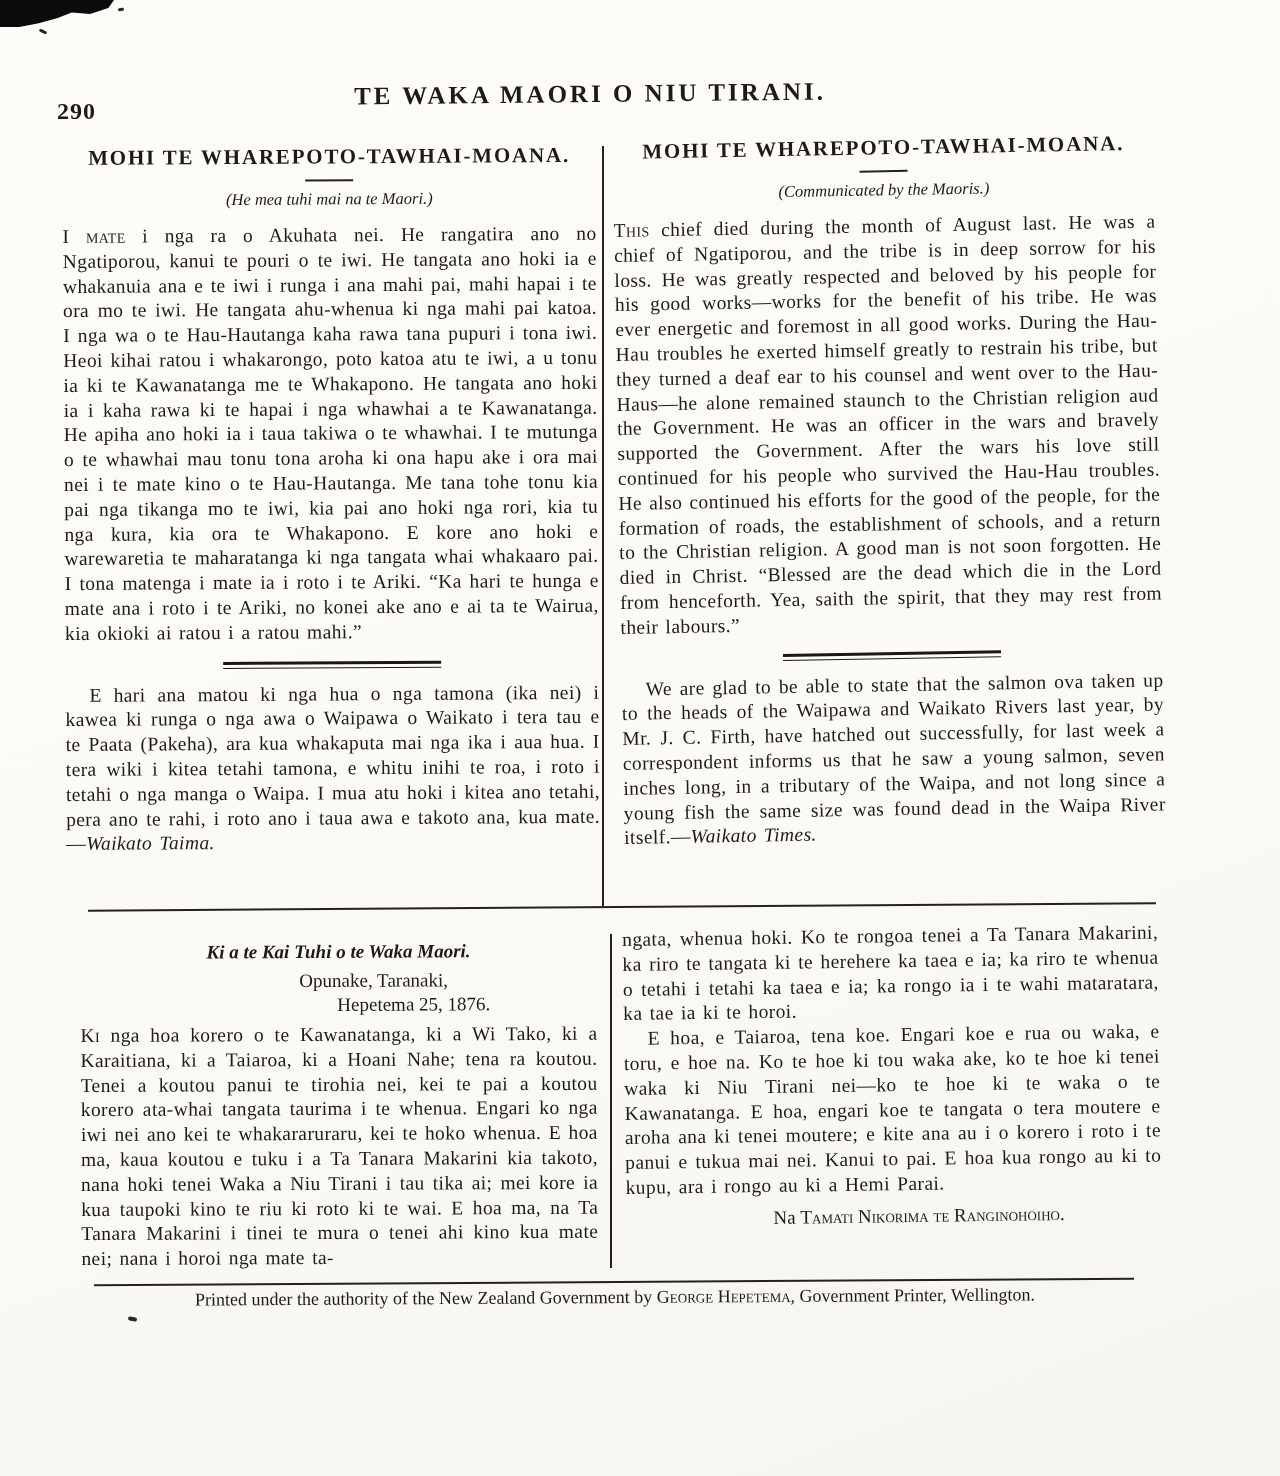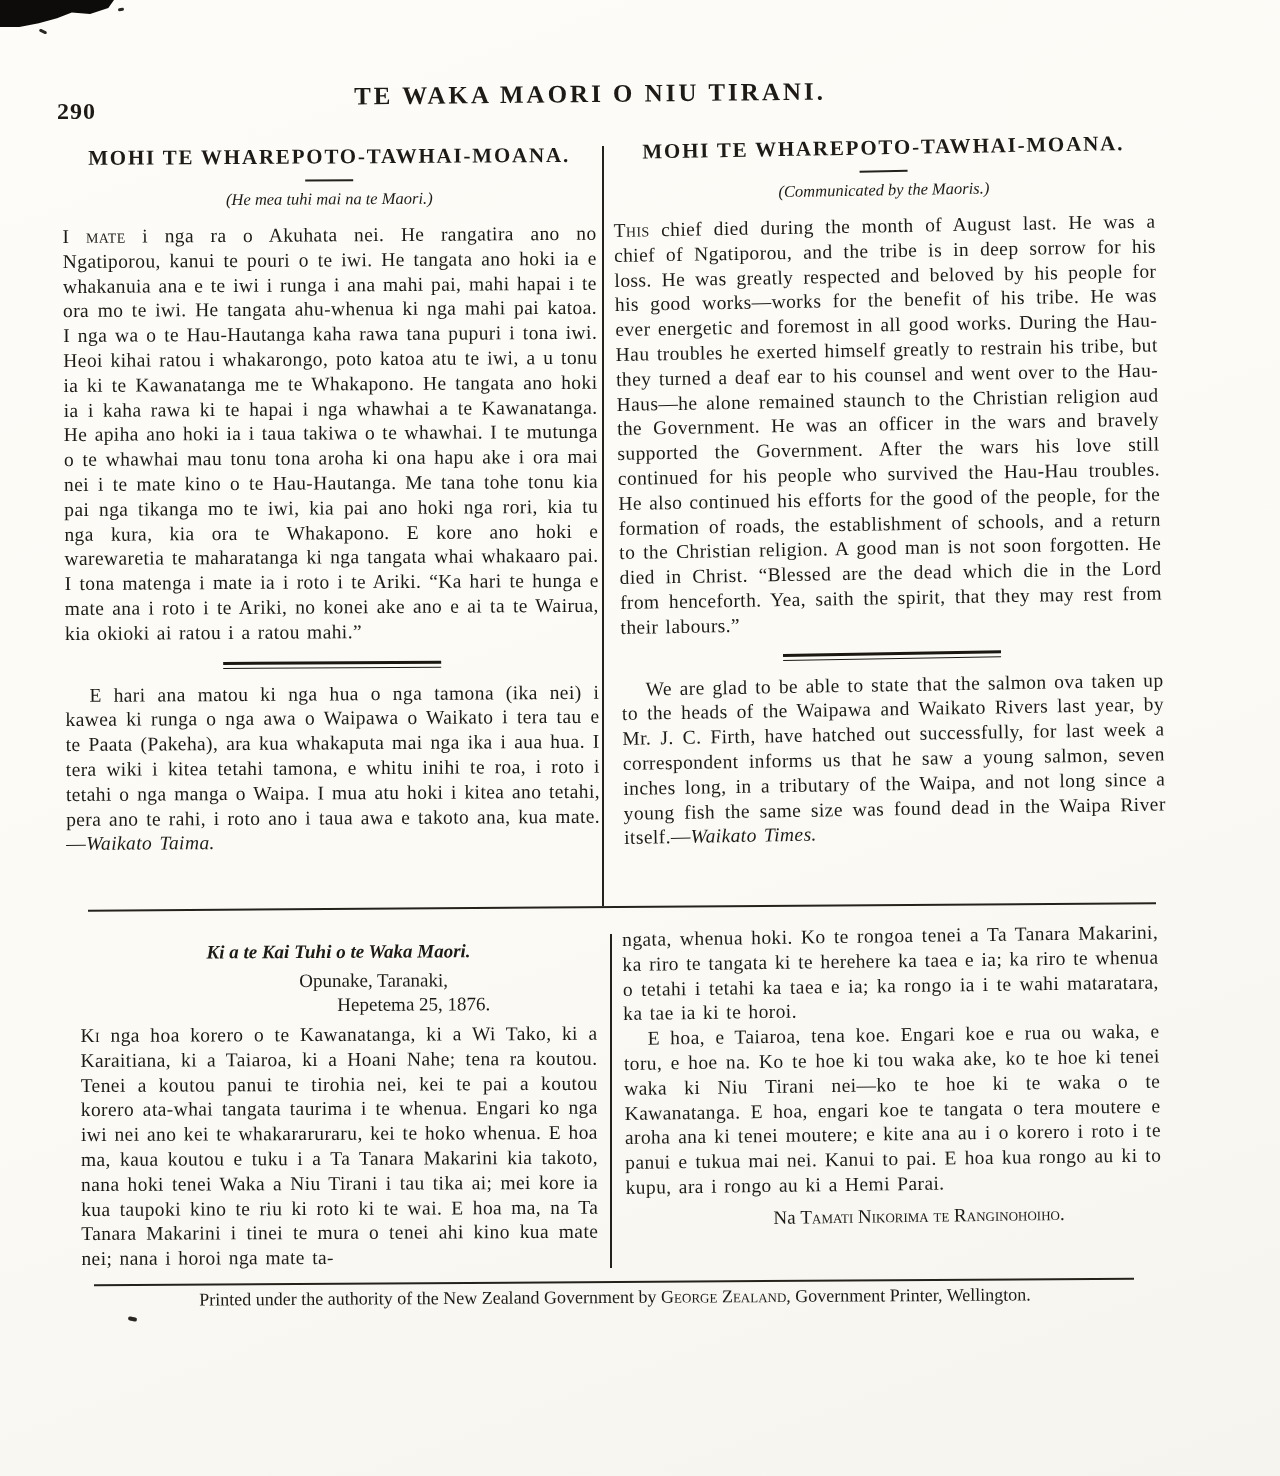--- a/index.html
+++ b/index.html
@@ -99,15 +99,15 @@
 
   <div class="vrule bottom"></div>
 
   <section class="col bottom-right-col">
     <p class="body-par">ngata, whenua hoki. Ko te rongoa tenei a Ta Tanara Makarini, ka riro te tangata ki te herehere ka taea e ia; ka riro te whenua o tetahi i tetahi ka taea e ia; ka rongo ia i te wahi mataratara, ka tae ia ki te horoi.</p>
     <p class="body-par indent">E hoa, e Taiaroa, tena koe. Engari koe e rua ou waka, e toru, e hoe na. Ko te hoe ki tou waka ake, ko te hoe ki tenei waka ki Niu Tirani nei—ko te hoe ki te waka o te Kawanatanga. E hoa, engari koe te tangata o tera moutere e aroha ana ki tenei moutere; e kite ana au i o korero i roto i te panui e tukua mai nei. Kanui to pai. E hoa kua rongo au ki to kupu, ara i rongo au ki a Hemi Parai.</p>
     <p class="signature"><span>Na </span><span class="sc">Tamati Nikorima te Ranginohoiho.</span></p>
   </section>
 
   <div class="hrule footer"></div>
-  <div class="footer-line"><span>Printed under the authority of the New Zealand Government by </span><span class="sc">George Zealand</span><span>, Government Printer, Wellington.</span></div>
+  <div class="footer-line"><span>Printed under the authority of the New Zealand Government by </span><span class="sc">George Hepetema</span><span>, Government Printer, Wellington.</span></div>
 
 </div>
 
 </body></html>

